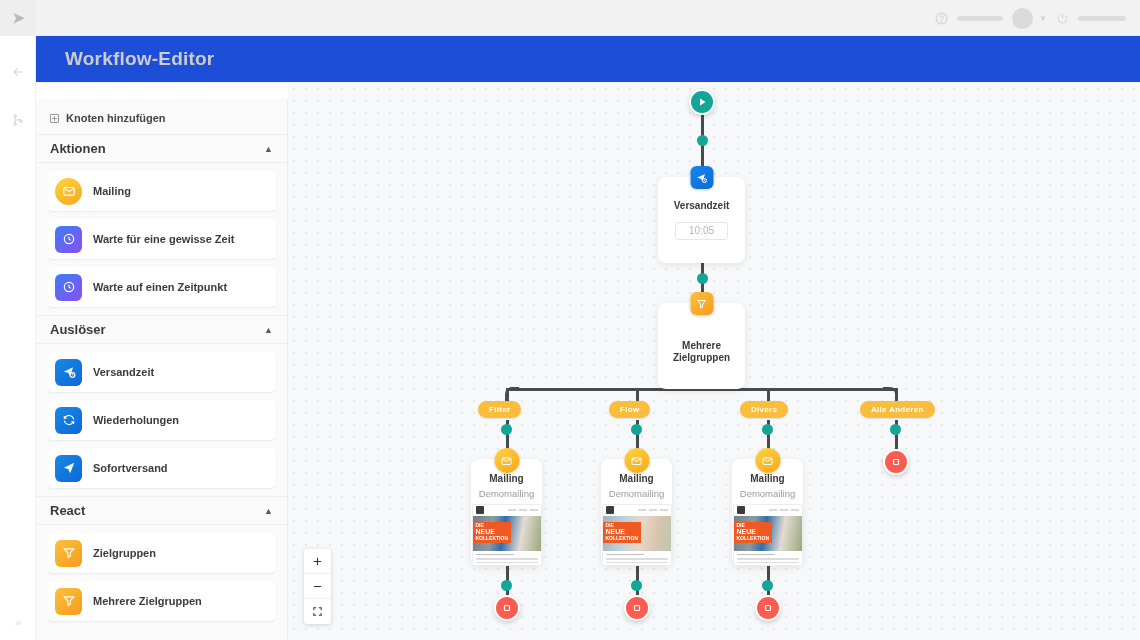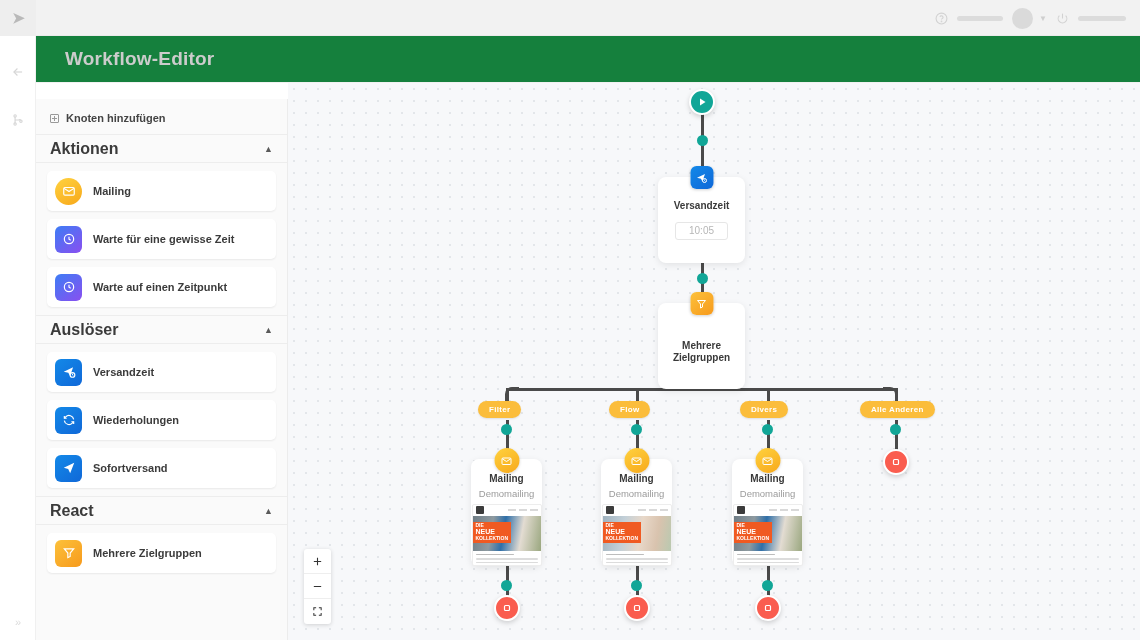--- a/index.html
+++ b/index.html
@@ -27,40 +27,40 @@
 
   
   .rail { position:absolute; left:0; top:36px; width:36px; height:604px; background:#fff; border-right:1px solid #f0f0f0; }
   .rail-ico { width:36px; height:44px; display:flex; align-items:center; justify-content:center; color:#d6d6d6; }
   .rail-ico svg { width:14px; height:14px; }
   .rail-ico.back { margin-top:14px; }
   .rail-ico.flow { margin-top:4px; }
   .rail-bottom { position:absolute; bottom:12px; left:0; width:36px; display:flex; justify-content:center; color:#dcdcdc; font-size:11px; }
 
   
-  .pagehead { position:absolute; left:36px; top:36px; width:1104px; height:47px; background:#15803d; border-bottom:1px solid #f1f1f1; display:flex; align-items:center; }
+  .pagehead { position:absolute; left:36px; top:36px; width:1104px; height:47px; background:#1d4ed8; border-bottom:1px solid #f1f1f1; display:flex; align-items:center; }
   .pagetitle { margin-left:29px; font-size:19px; font-weight:bold; color:#cccccc; letter-spacing:.2px; }
 
   
   .sidebar { position:absolute; left:36px; top:99px; width:252px; height:557px; background:#fafafa; border-right:1px solid #ececec; overflow:hidden; }
   .add-node { display:flex; align-items:center; gap:7px; padding:13px 0 10px 14px; }
   .add-node .box-ico { width:9px; height:9px; border:1px solid #9a9a9a; border-radius:1px; position:relative; }
   .add-node .box-ico:before, .add-node .box-ico:after { content:""; position:absolute; background:#9a9a9a; }
   .add-node .box-ico:before { left:1px; right:1px; top:3px; height:1px; }
   .add-node .box-ico:after { top:1px; bottom:1px; left:3px; width:1px; }
   .add-node span { font-size:11px; font-weight:bold; color:#444; }
 
   .search-wrap { margin:0 14px 12px 14px; height:24px; border:1px solid #e2e2e2; border-radius:4px; background:#fff; display:flex; align-items:center; padding:0 7px; }
   .search-wrap svg.mag { width:10px; height:10px; color:#b0b0b0; flex:0 0 auto; }
   .search-wrap input { flex:1; border:none; outline:none; font-family:"Liberation Sans", sans-serif; font-size:10.5px; color:#555; margin-left:6px; background:transparent; }
   .search-wrap input::placeholder { color:#bdbdbd; }
   .search-clear { color:#c3c3c3; font-size:11px; cursor:pointer; line-height:1; }
 
   .group-head { height:29px; border-top:1px solid #ededed; border-bottom:1px solid #ededed; background:#fafafa; display:flex; align-items:center; justify-content:space-between; padding:0 14px; }
-  .group-head .gtitle { font-size:16px; font-weight:bold; color:#3b3b3b; }
+  .group-head .gtitle { font-size:13px; font-weight:bold; color:#3b3b3b; }
   .group-head .caret { color:#5a5a5a; font-size:9px; }
 
   .item-list { padding:8px 11px 0 11px; }
   .node-item { height:40px; background:#fff; border-radius:5px; box-shadow:0 1px 2px rgba(0,0,0,.07); display:flex; align-items:center; padding-left:8px; margin-bottom:8px; }
   .node-item .label { font-size:11px; font-weight:bold; color:#3b3b3b; margin-left:11px; }
   .it-ico { width:27px; height:27px; display:flex; align-items:center; justify-content:center; flex:0 0 auto; }
   .it-ico svg { width:14px; height:14px; color:#fff; }
   .ico-mail { border-radius:50%; background:linear-gradient(150deg,#ffd23f 0%,#f7a81b 100%); }
   .ico-wait { border-radius:6px; background:linear-gradient(140deg,#3d7df5 0%,#8a4ff0 100%); }
   .ico-blue { border-radius:6px; background:linear-gradient(140deg,#1389e8 0%,#1068d8 100%); }
@@ -258,20 +258,28 @@
       <span class="gtitle">React</span>
       <span class="caret">▲</span>
     </div>
     <div class="item-list">
       <div class="node-item">
         <span class="it-ico ico-filter">
           <svg viewBox="0 0 24 24" fill="none" stroke="currentColor" stroke-width="2">
               <path d="M4 5h16l-6 7v6l-4 2v-8z"></path>
             </svg>
         </span>
+        <span class="label">Zielgruppen</span>
+      </div>
+      <div class="node-item">
+        <span class="it-ico ico-filter">
+          <svg viewBox="0 0 24 24" fill="none" stroke="currentColor" stroke-width="2">
+              <path d="M4 5h16l-6 7v6l-4 2v-8z"></path>
+            </svg>
+        </span>
         <span class="label">Mehrere Zielgruppen</span>
       </div>
     </div>
   </div>
 
   <div class="canvas">
 
     <div class="edge ev" style="left:413px; top:25px; height:62px;"></div>
     <div class="edge ev" style="left:413px; top:180px; height:40px;"></div>
     <div class="edge ev" style="left:413px; top:285px; height:22px;"></div>

